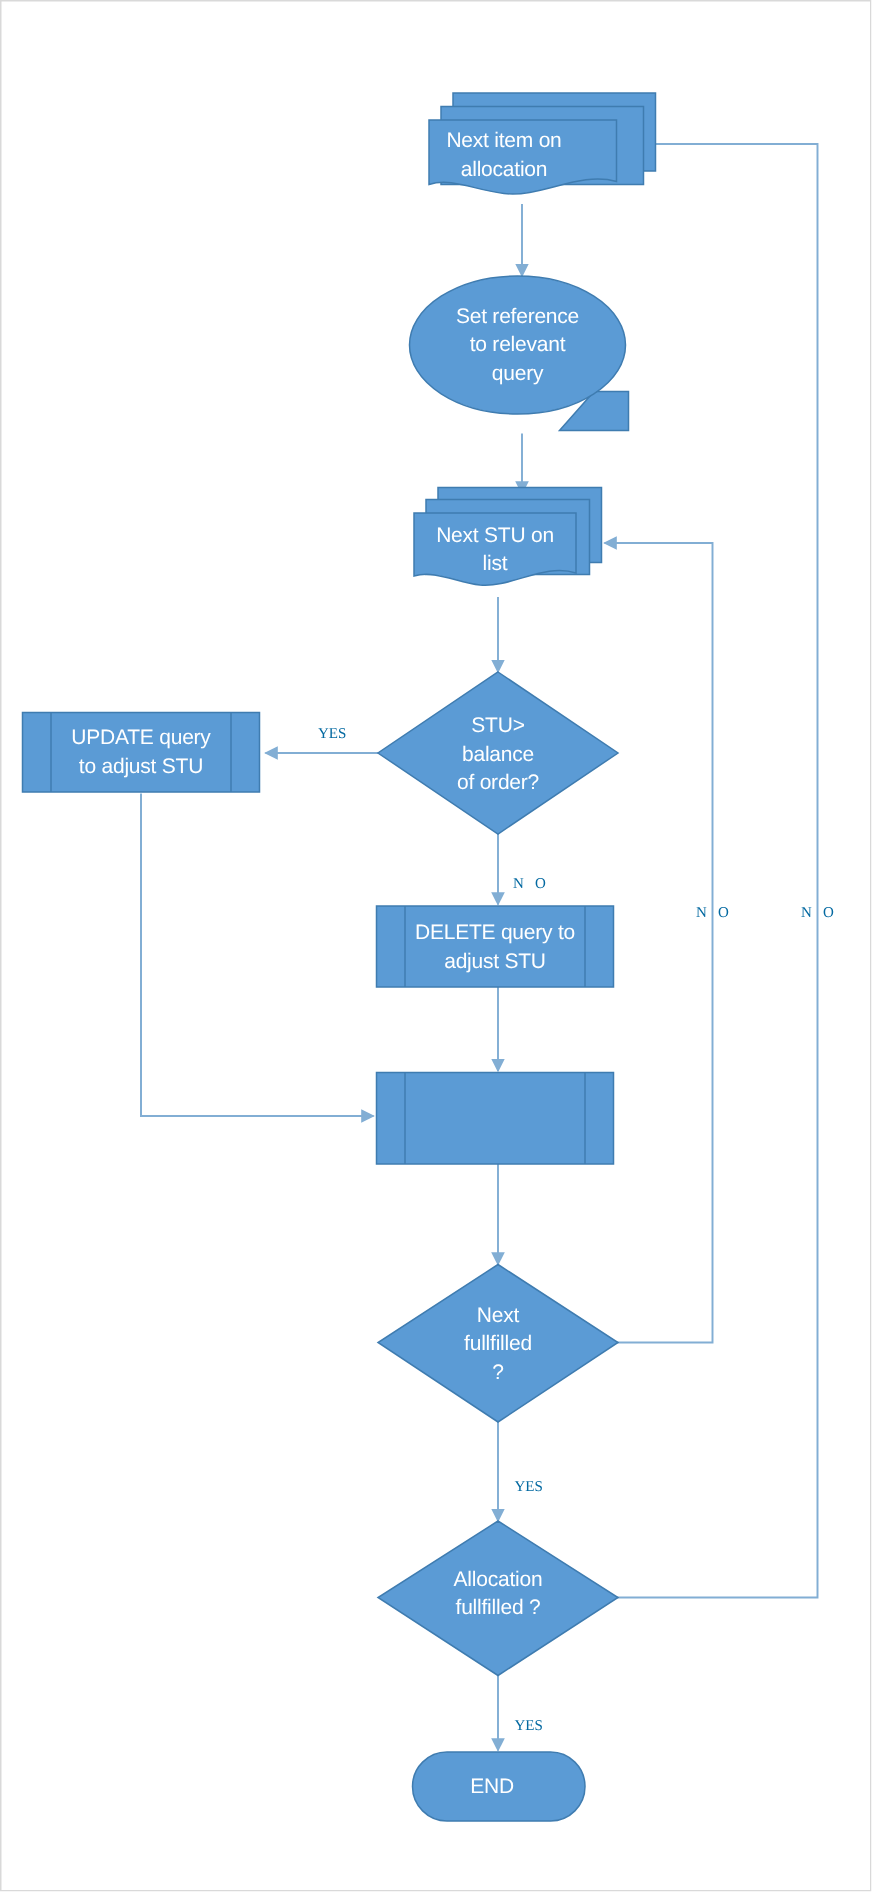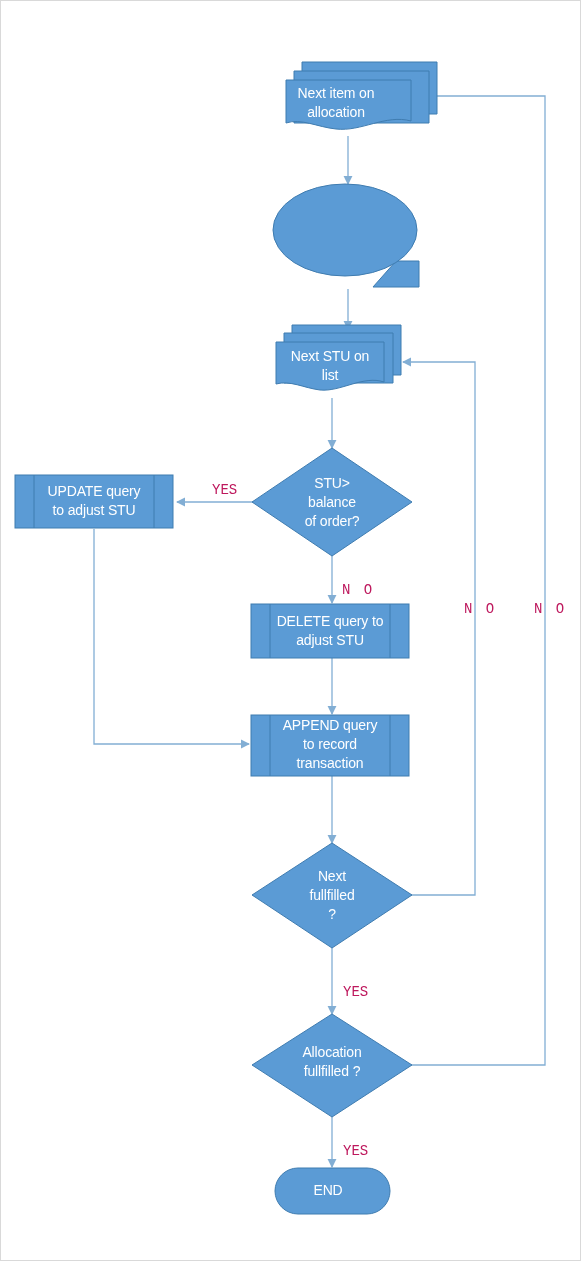--- a/index.html
+++ b/index.html
@@ -31,24 +31,24 @@
     color: #ffffff;
     font-size: 14px;
     line-height: 19px;
     text-align: center;
     letter-spacing: -0.15px;
     pointer-events: none;
     white-space: pre-line;
   }
   .edge-label {
     position: absolute;
-    color: #be185d;
-    font-size: 14px;
+    color: #0369a1;
+    font-size: 10px;
     line-height: 14px;
-    font-family: Liberation Mono, monospace;
+    font-family: Liberation Serif, serif;
     white-space: nowrap;
   }
   .edge-label.spaced {
     letter-spacing: 2.5px;
   }
 </style>
 </head>
 <body>
 
 <div id="canvas">
@@ -139,37 +139,37 @@
     </g>
 
     <g>
       <rect x="274" y="1167" width="115" height="46" rx="23" ry="23" fill="#5b9bd5" stroke="#3f7cb0" stroke-width="1"></rect>
     </g>
   </svg>
 
   <div class="node-label" style="left:280px; top:83px; width:110px;">Next item on
 allocation</div>
 
+  <div class="node-label" style="left:289px; top:200px; width:110px;">Set reference
+to relevant
+query</div>
 
   <div class="node-label" style="left:274px; top:346px; width:110px;">Next STU on
 list</div>
 
   <div class="node-label" style="left:276px; top:473px; width:110px;text-align:center;">STU&gt;
 balance
 of order?</div>
 
   <div class="node-label" style="left:38px; top:481px; width:110px;">UPDATE query
 to adjust STU</div>
 
   <div class="node-label" style="left:266px; top:611px; width:126px;">DELETE query to
 adjust STU</div>
 
-  <div class="node-label" style="left:274px; top:715px; width:110px;">APPEND query
-to record
-transaction</div>
 
   <div class="node-label" style="left:276px; top:866px; width:110px;">Next
 fullfilled
 ?</div>
 
   <div class="node-label" style="left:276px; top:1042px; width:110px;">Allocation
 fullfilled ?</div>
 
   <div class="node-label" style="left:276px; top:1180px; width:102px;">END</div>
 

